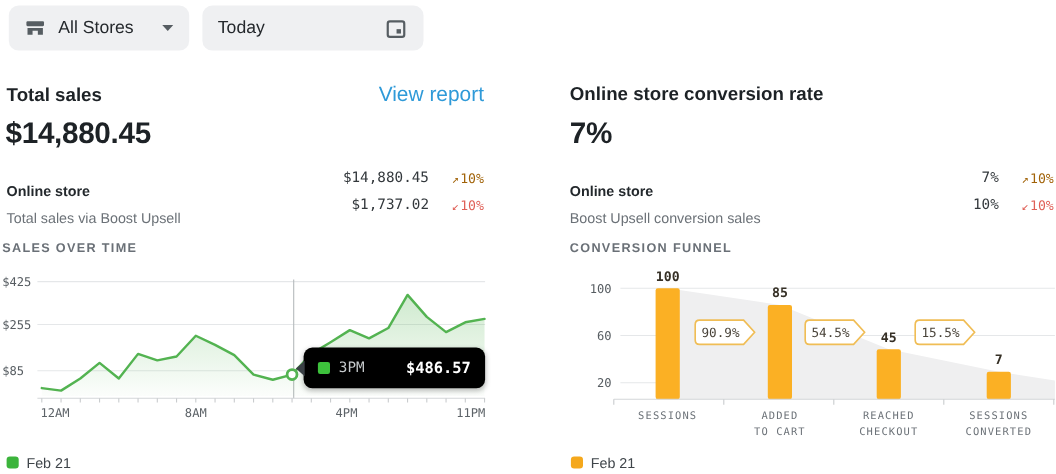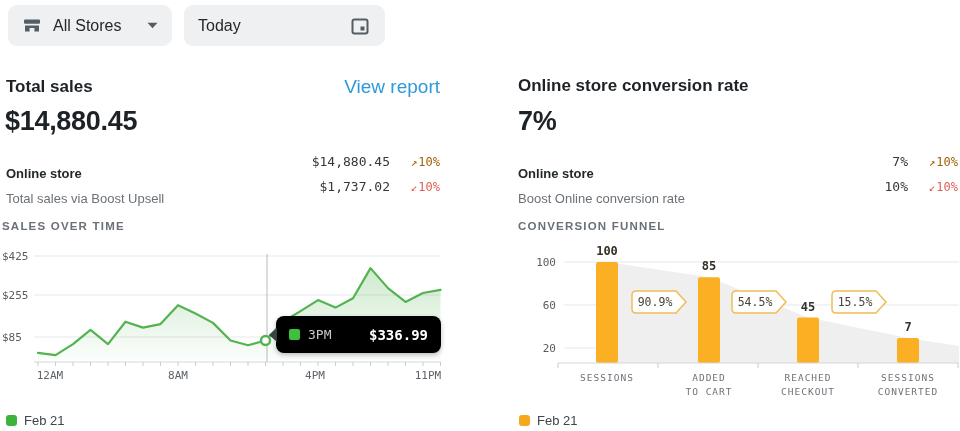--- a/index.html
+++ b/index.html
@@ -193,41 +193,41 @@
     <text class="xlab" x="178" y="131" text-anchor="middle">8AM</text>
     <text class="xlab" x="315" y="131" text-anchor="middle">4PM</text>
     <text class="xlab" x="428" y="131" text-anchor="middle">11PM</text>
   </g>
 </svg>
 
 <div class="tooltip">
   <span class="tt-dot"></span>
   <span class="tt-time">3PM</span>
   <span class="tt-spacer"></span>
-  <span class="tt-val">$336.99</span>
+  <span class="tt-val">$486.57</span>
 </div>
 
 <div class="legend left">
   <span class="sq green"></span>
   <span>Feb 21</span>
 </div>
 
 <div class="panel-head right">
   <span class="panel-title">Online store conversion rate</span>
 </div>
 <div class="big-number right">7%</div>
 
 <div class="metrics right">
   <div class="metric-row">
     <span class="metric-label bold">Online store</span>
     <span class="metric-value">7%</span>
     <span class="metric-change up"><span class="arr">↗</span><span>10%</span></span>
   </div>
   <div class="metric-row">
-    <span class="metric-label">Boost Online conversion rate</span>
+    <span class="metric-label">Boost Upsell conversion sales</span>
     <span class="metric-value">10%</span>
     <span class="metric-change down"><span class="arr">↙</span><span>10%</span></span>
   </div>
 </div>
 
 <div class="section-title right">CONVERSION FUNNEL</div>
 
 <svg id="funnel-chart" class="chart-svg" width="442" height="160" viewBox="0 0 442 160">
   <g>
     <line class="gridline" x1="46" y1="17" x2="441" y2="17"></line>

